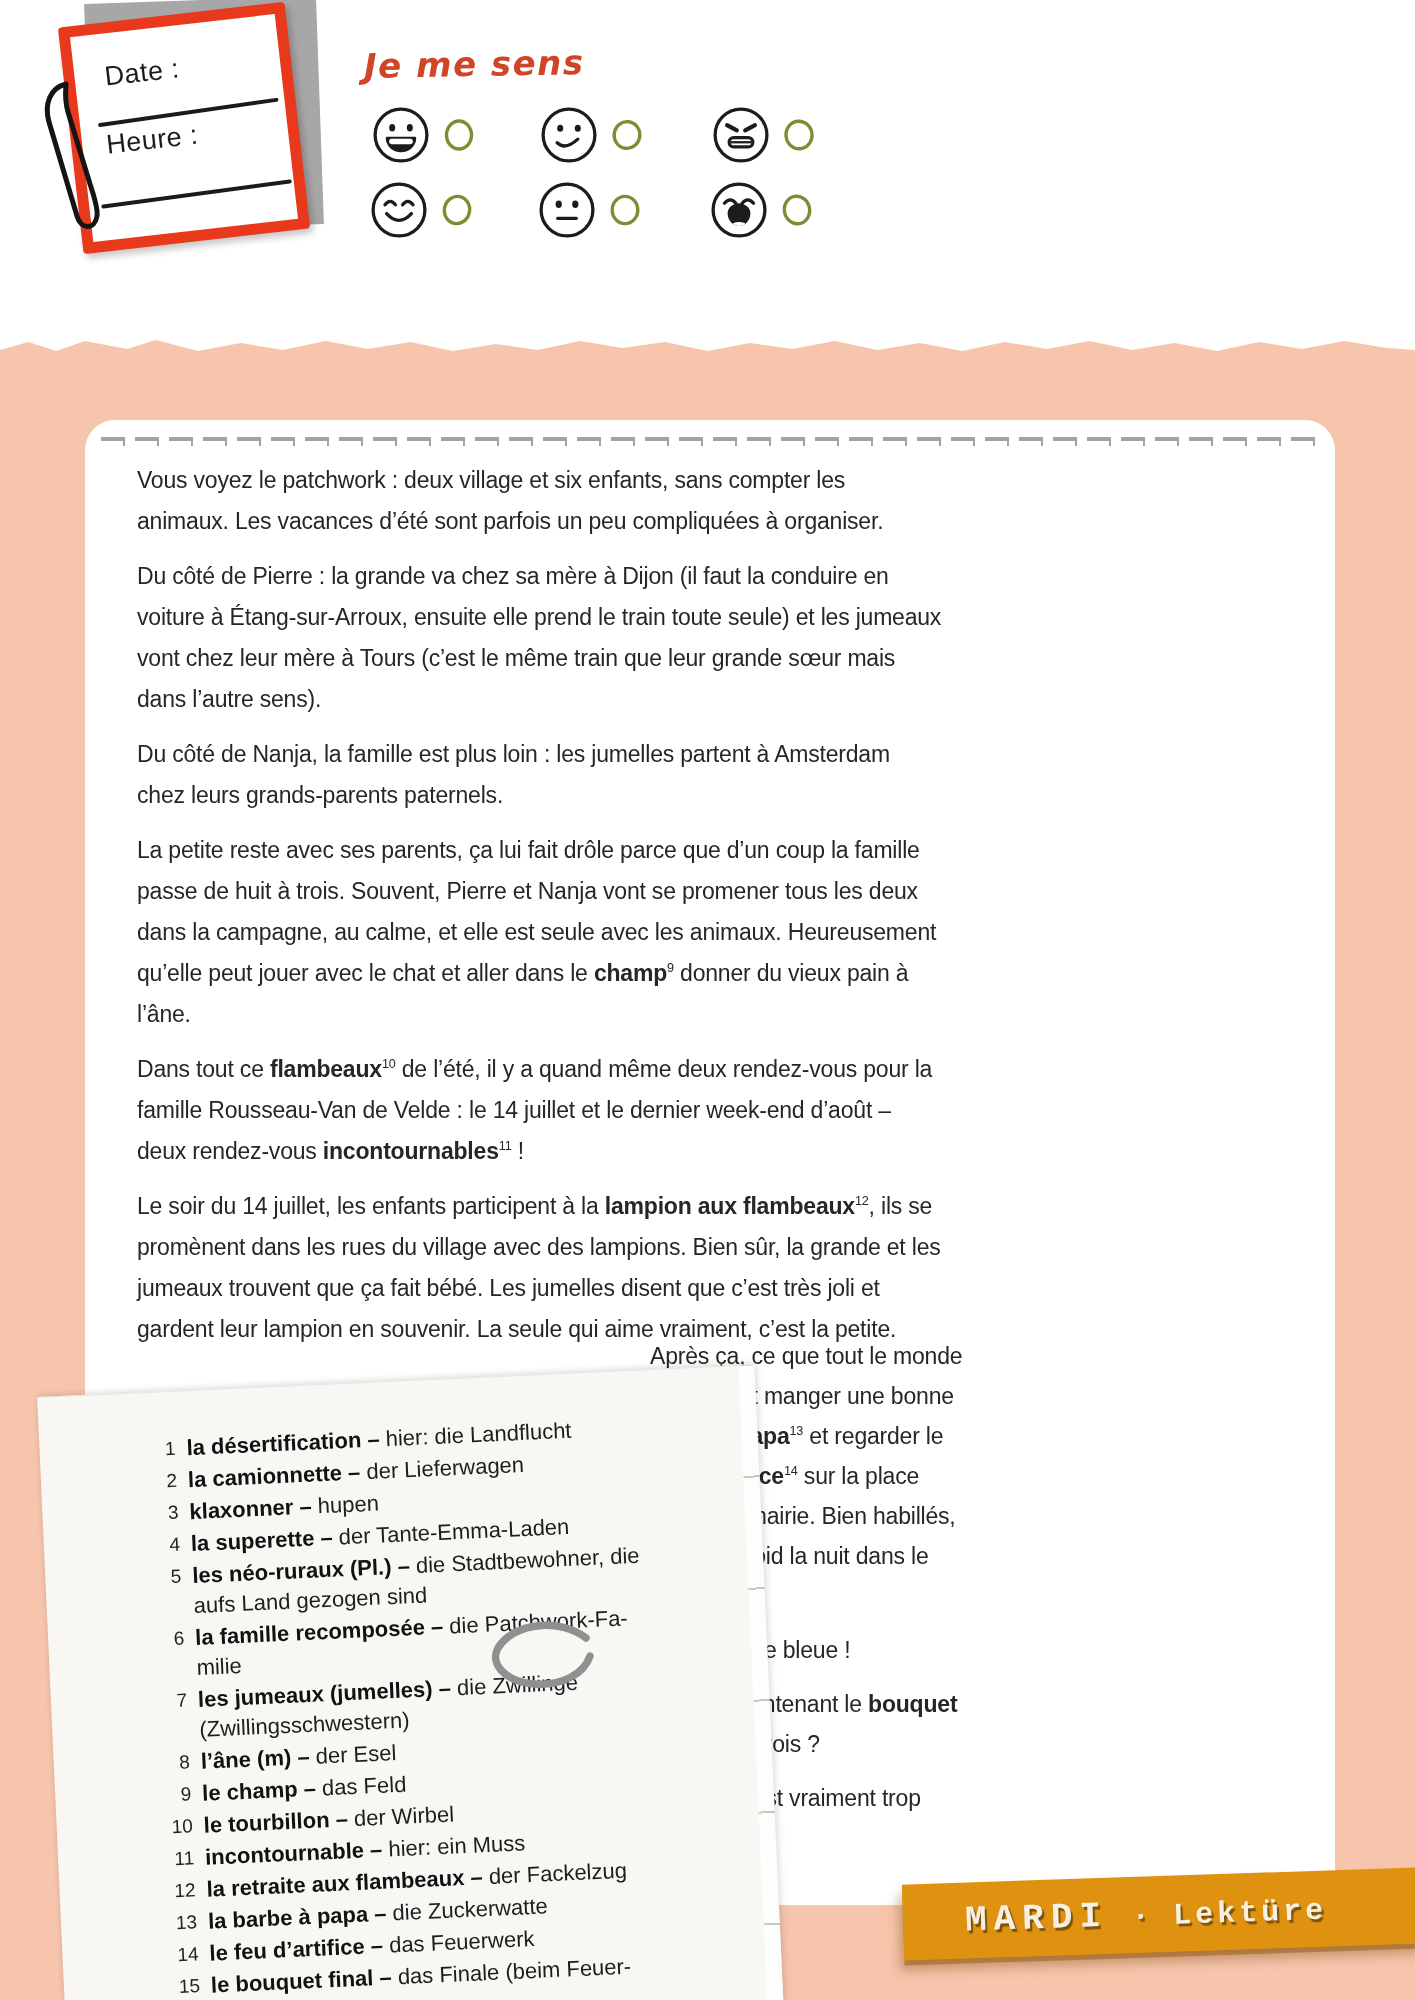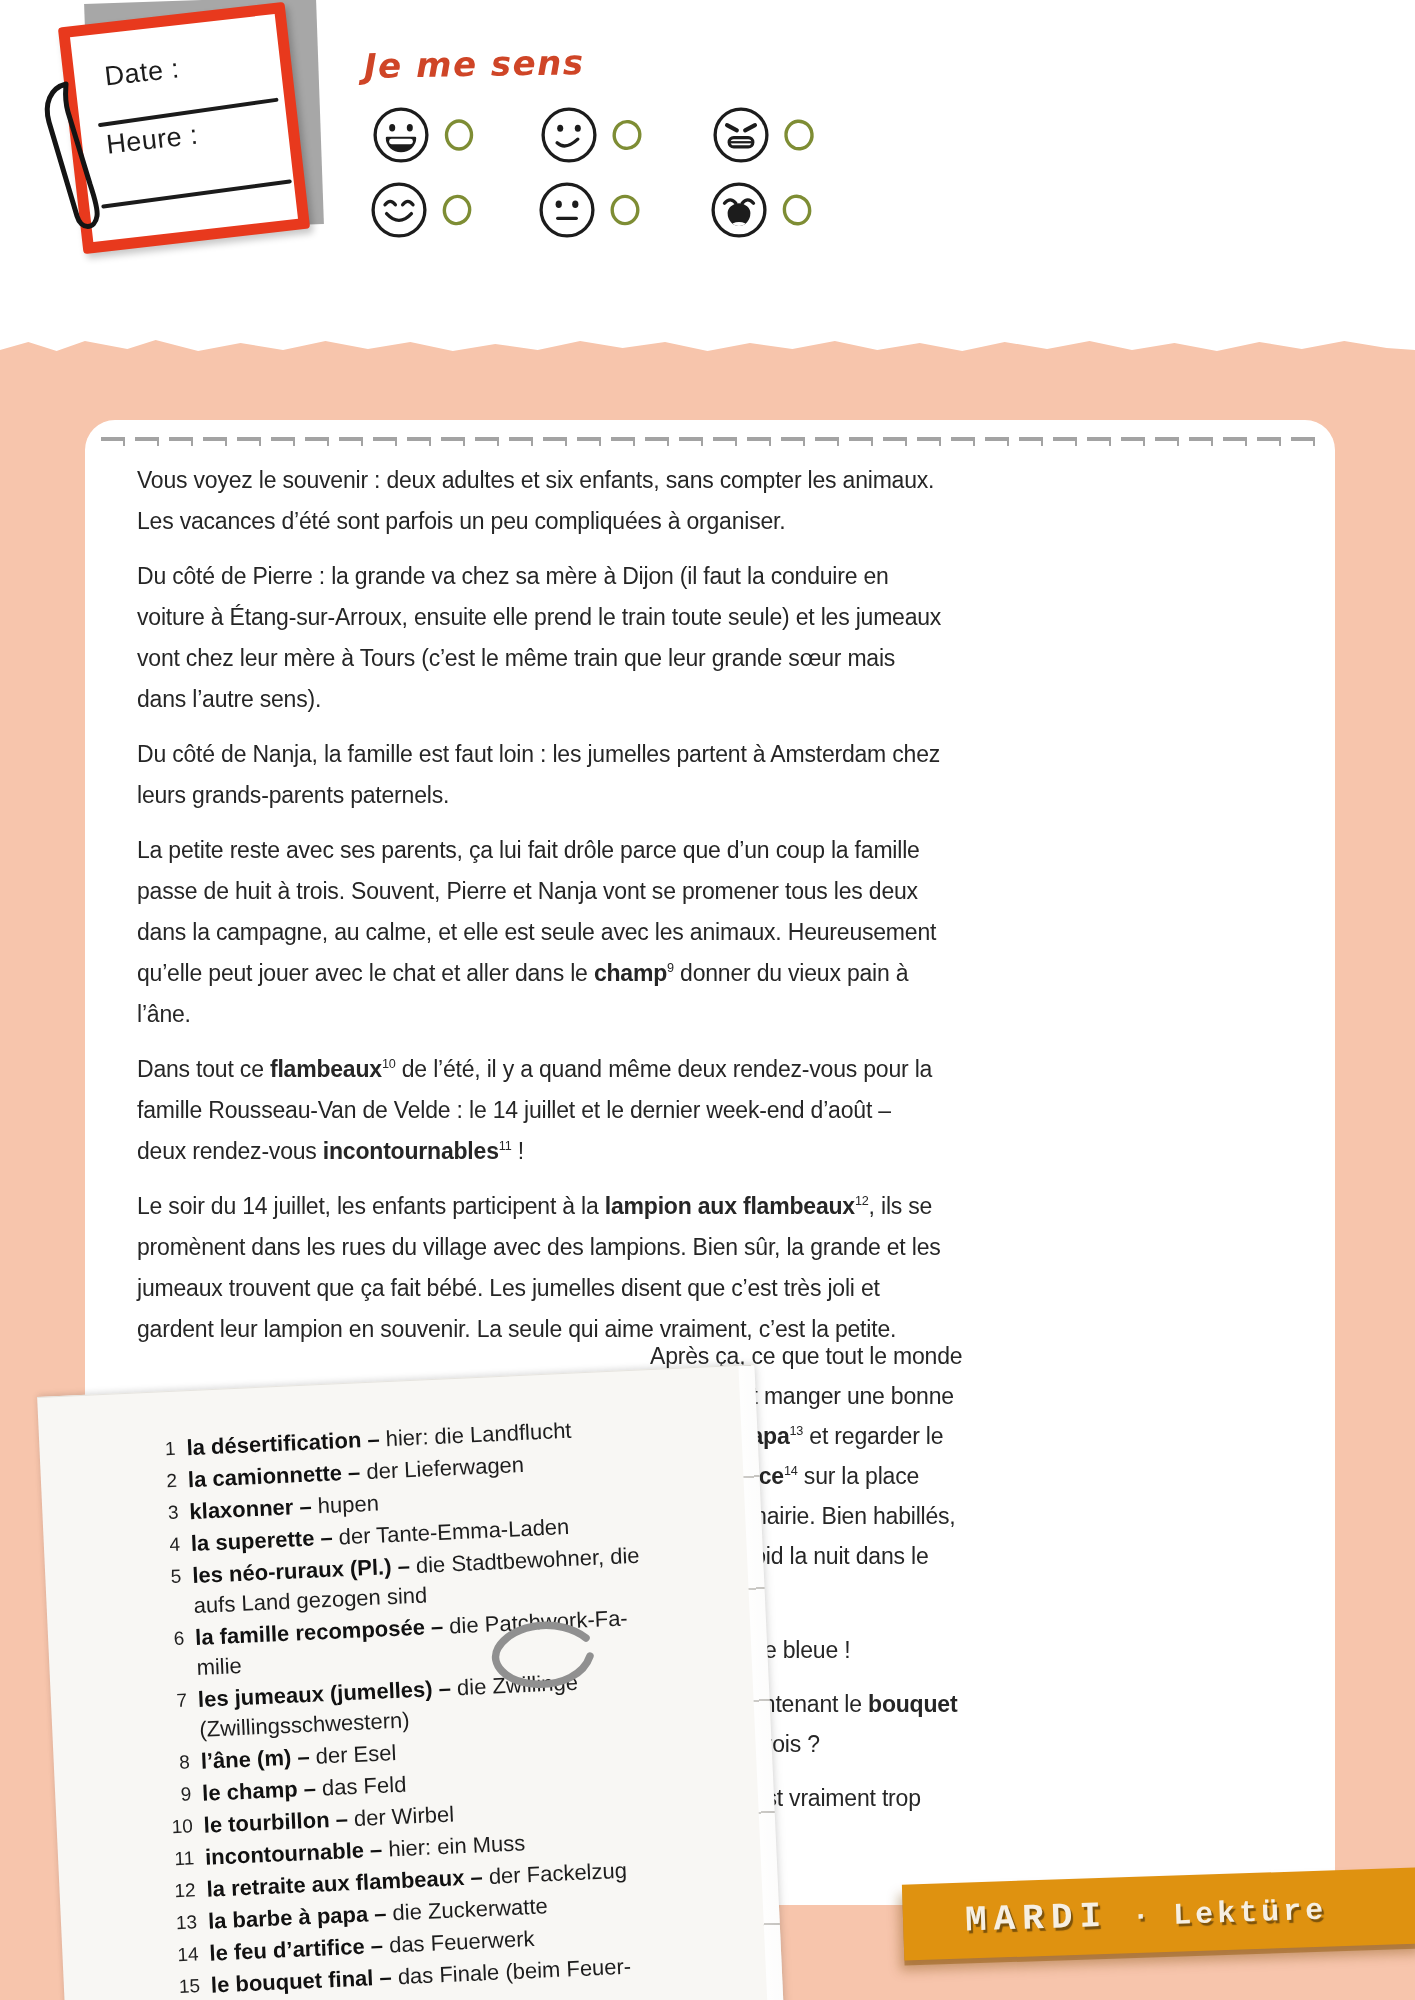--- a/index.html
+++ b/index.html
@@ -158,23 +158,23 @@
     <svg width="32" height="36" viewBox="0 0 32 36">
       <ellipse cx="16" cy="18" rx="12.6" ry="13.8" fill="none" stroke="#7e8d34" stroke-width="3.4" transform="rotate(-10 16 18)"></ellipse>
     </svg>
   </div>
 
   <div class="card">
     <div class="stitch"></div>
   </div>
 
   <div class="article">
-      <p>Vous voyez le souvenir : deux adultes et six enfants, sans compter les animaux. Les vacances d’été sont parfois un peu compliquées à organiser.</p>
+      <p>Vous voyez le patchwork : deux village et six enfants, sans compter les animaux. Les vacances d’été sont parfois un peu compliquées à organiser.</p>
       <p>Du côté de Pierre : la grande va chez sa mère à Dijon (il faut la conduire en voiture à Étang-sur-Arroux, ensuite elle prend le train toute seule) et les jumeaux vont chez leur mère à Tours (c’est le même train que leur grande sœur mais dans l’autre sens).</p>
-      <p>Du côté de Nanja, la famille est faut loin : les jumelles partent à Amsterdam chez leurs grands-parents paternels.</p>
+      <p>Du côté de Nanja, la famille est plus loin : les jumelles partent à Amsterdam chez leurs grands-parents paternels.</p>
       <p>La petite reste avec ses parents, ça lui fait drôle parce que d’un coup la famille passe de huit à trois. Souvent, Pierre et Nanja vont se promener tous les deux dans la campagne, au calme, et elle est seule avec les animaux. Heureusement qu’elle peut jouer avec le chat et aller dans le <b>champ</b><sup>9</sup> donner du vieux pain à l’âne.</p>
       <p>Dans tout ce <b>flambeaux</b><sup>10</sup> de l’été, il y a quand même deux rendez-vous pour la famille Rousseau-Van de Velde : le 14 juillet et le dernier week-end d’août – deux rendez-vous <b>incontournables</b><sup>11</sup> !</p>
       <p>Le soir du 14 juillet, les enfants participent à la <b>lampion aux flambeaux</b><sup>12</sup>, ils se promènent dans les rues du village avec des lampions. Bien sûr, la grande et les jumeaux trouvent que ça fait bébé. Les jumelles disent que c’est très joli et gardent leur lampion en souvenir. La seule qui aime vraiment, c’est la petite.</p>
     </div>
 
   <div class="aside-col">
       <p>Après ça, ce que tout le monde aime, c’est manger une bonne <b>barbe à papa</b><sup>13</sup> et regarder le <b>feu d’artifice</b><sup>14</sup> sur la place devant la mairie. Bien habillés, car il fait froid la nuit dans le Morvan !</p>
       <p>– Oh la belle bleue !</p>
       <p>– C’est maintenant le <b>bouquet final</b><sup>15</sup> , tu crois ?</p>
       <p>– Ouah, c’est vraiment trop beau…</p>

